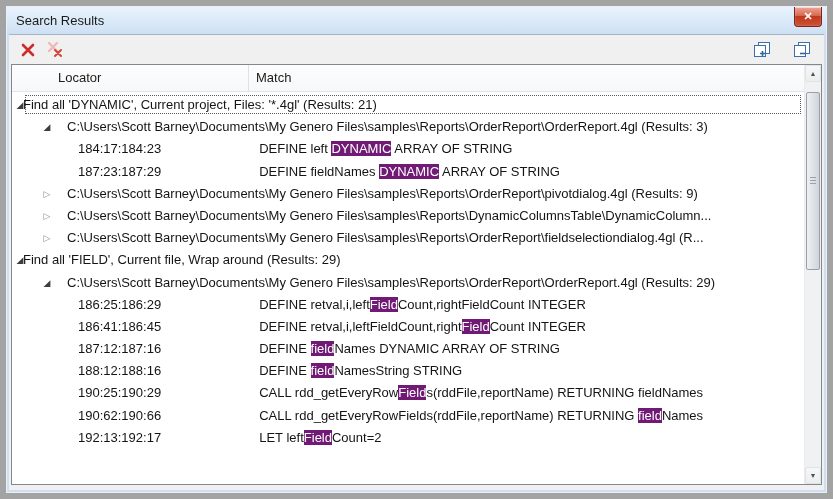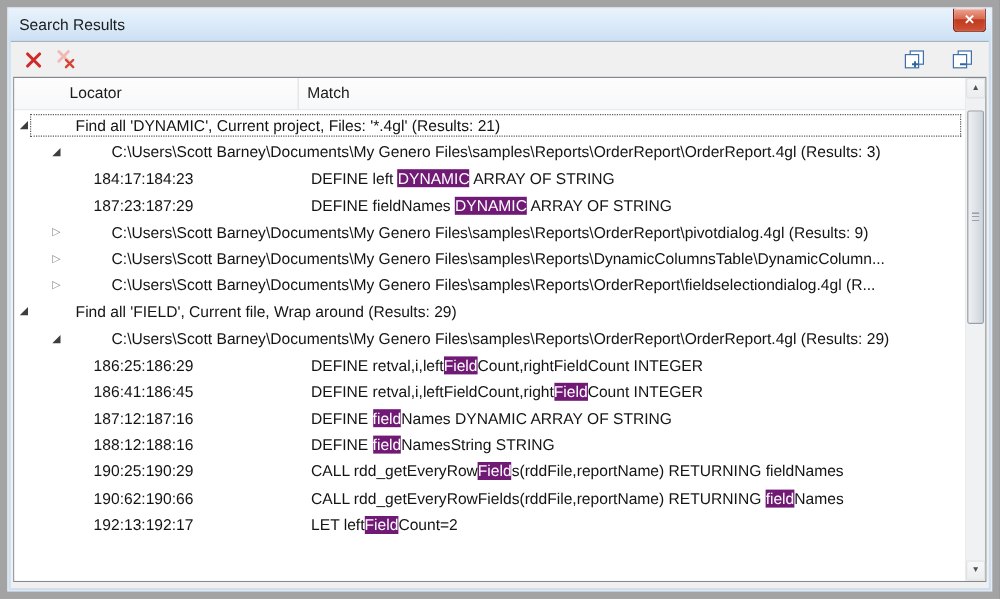--- a/index.html
+++ b/index.html
@@ -88,22 +88,22 @@
   .row { position: relative; height: 22.2px; line-height: 22.2px; white-space: nowrap; }
   .twisty {
     position: absolute; top: 0; width: 12px; text-align: center;
     font-family: "DejaVu Sans", sans-serif; font-size: 9px;
   }
   .twisty.exp { color: #3d3d3d; }
   .twisty.col { color: #8a8a8a; }
   .row.search .twisty { left: 2px; }
   .row.search .lbl { position: absolute; left: 11px; }
   .row.file .twisty { left: 29px; }
-  .row.file .lbl { position: absolute; left: 41px; text-align: center; }
-  .lbl { white-space: nowrap; margin-left: 40px; }
+  .row.file .lbl { position: absolute; left: 55px; text-align: center; }
+  .lbl { white-space: nowrap; }
   .locator { position: absolute; left: 66px; text-align: right; }
   .matchtext { position: absolute; left: 240px; white-space: pre; }
   .hl { background: #701a75; color: #fff; }
   .focus {
     position: absolute; left: 13px; right: 3px; top: 1px; bottom: 2px;
     border: 1px dotted #5a5a5a; pointer-events: none;
   }
 
   
   .vscroll {

